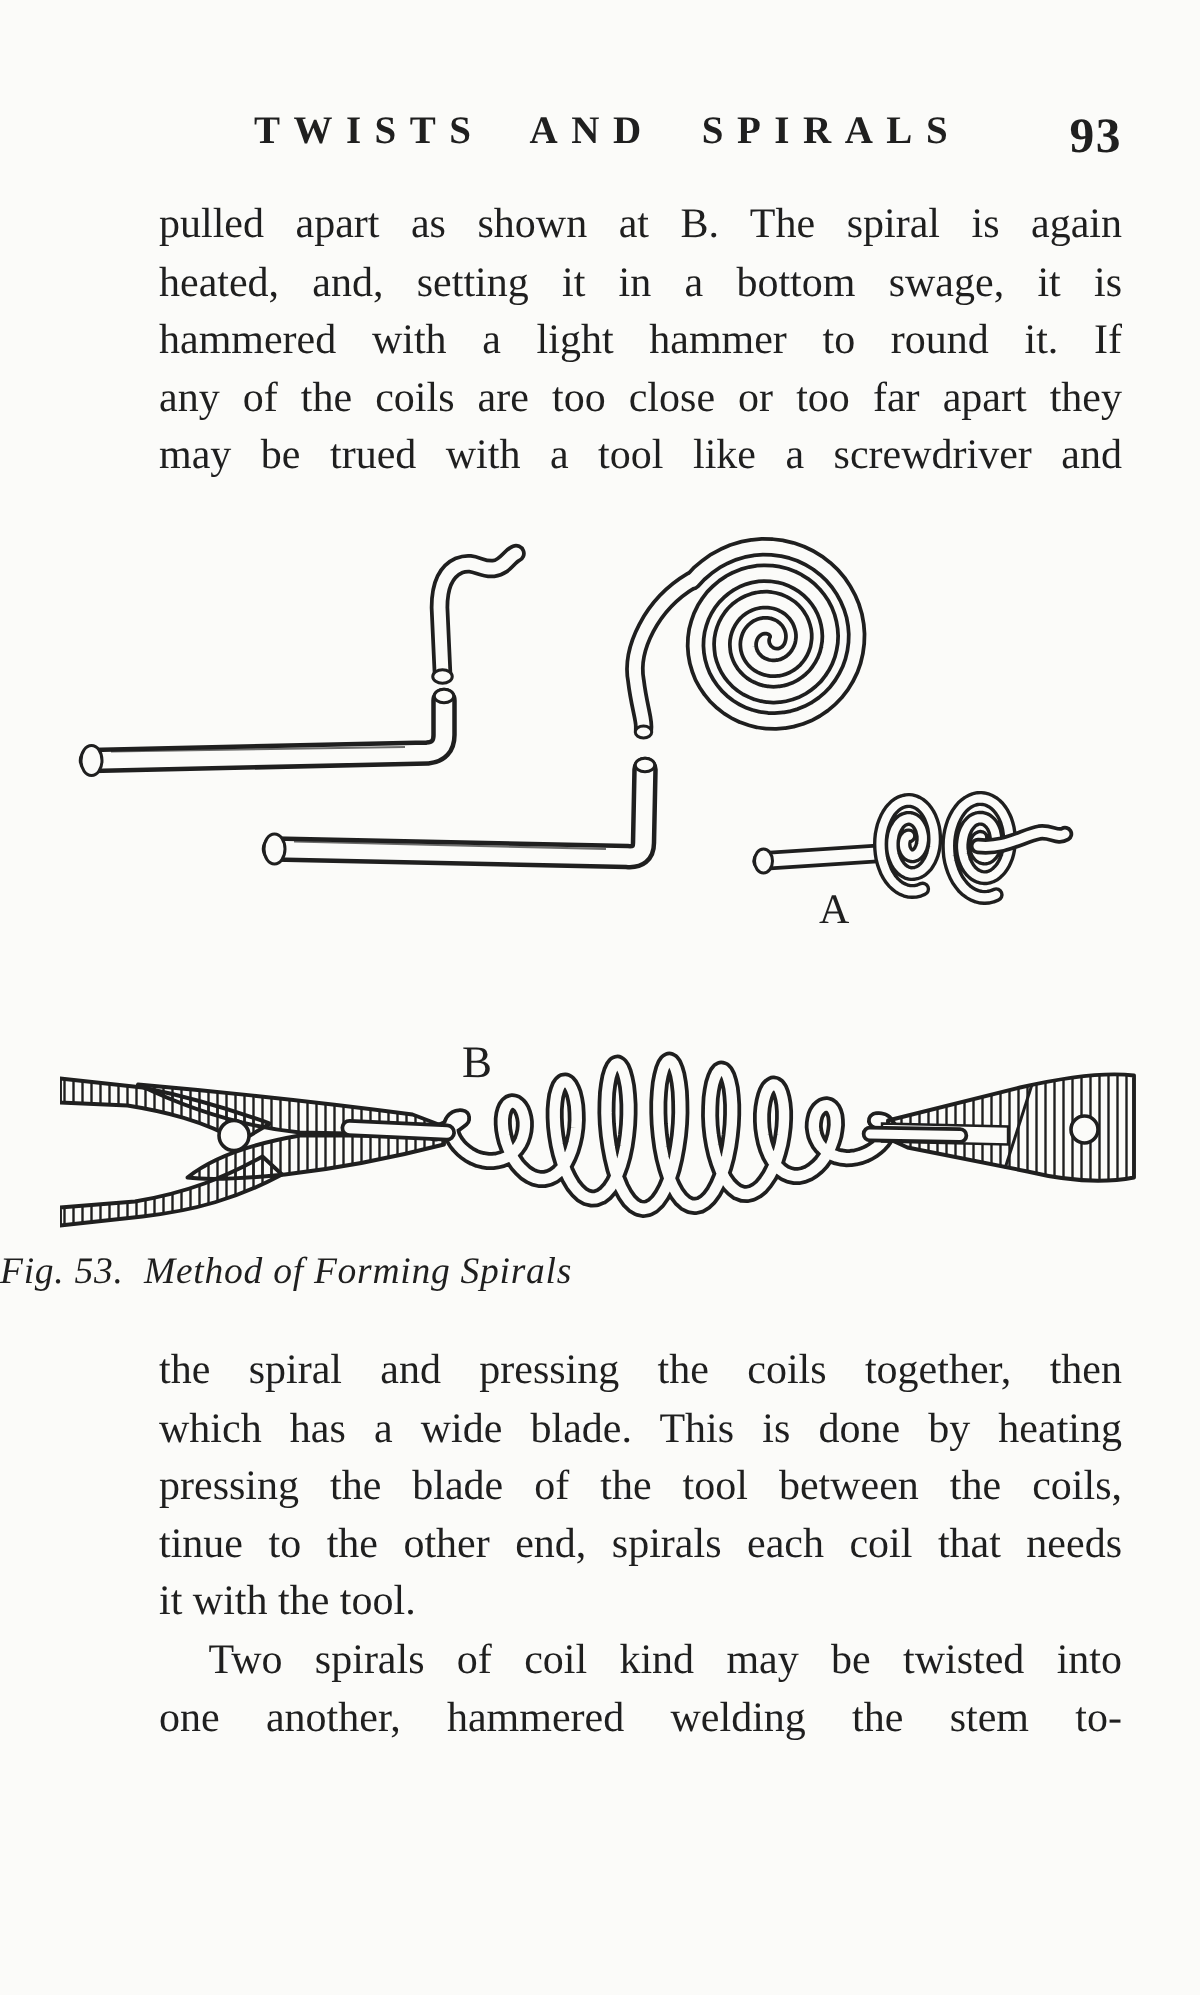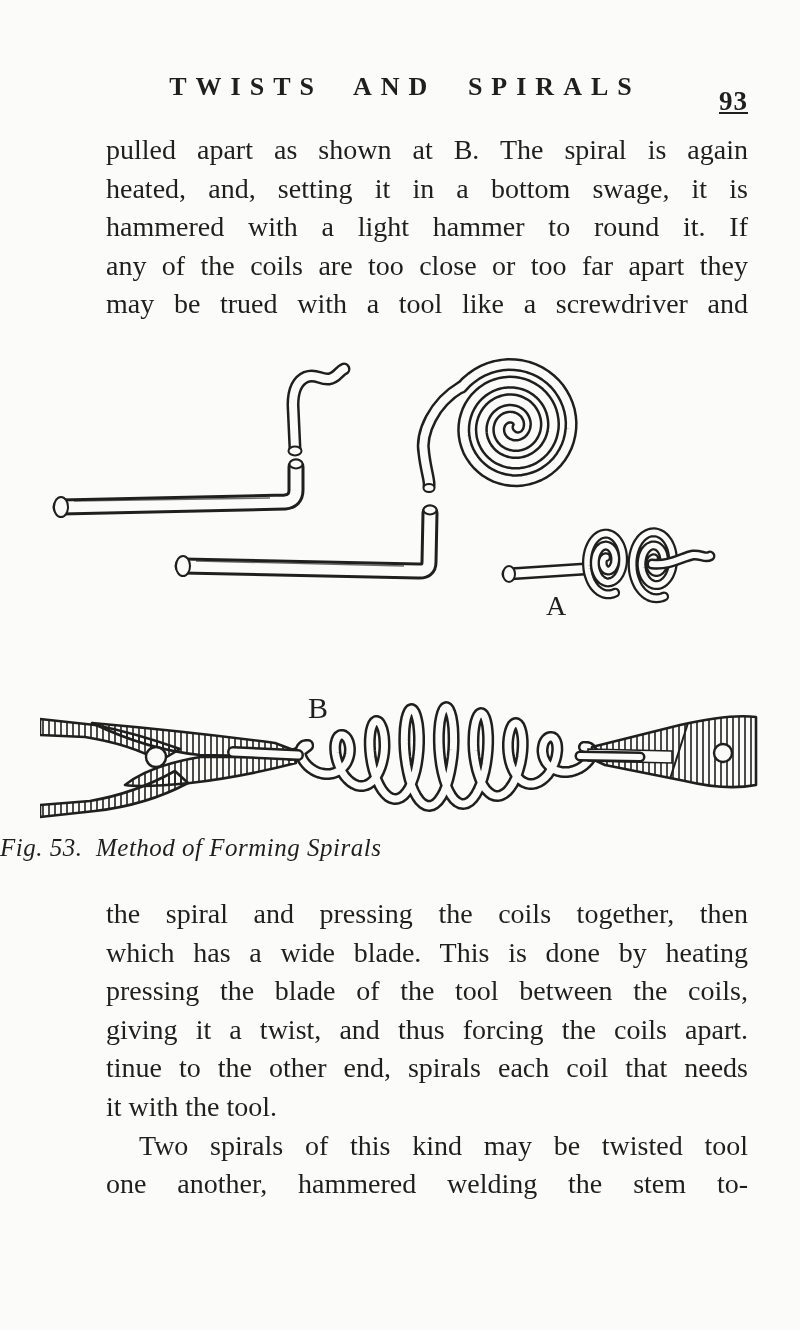--- a/index.html
+++ b/index.html
@@ -12,21 +12,21 @@
   }
   .abs{position:absolute;}
   
   .header{top:72px;left:62px;width:686px;text-align:center;}
   .header .title{
     font-size:26px;font-weight:700;letter-spacing:9px;word-spacing:16px;
     display:inline-block;
     text-align:center;
   }
   .header .pagenum{
-    position:absolute;right:0;top:14px;font-size:27px;font-weight:700;letter-spacing:1px;text-decoration:underline;
+    position:absolute;right:0;top:1px;font-size:33px;font-weight:700;letter-spacing:1px;
   }
   
   .text-block{left:62px;width:686px;font-size:28px;line-height:38.6px;}
   #p-top{top:131px;}
   #p-bottom{top:895px;}
   .para{margin:0;}
   .line{text-align:justify;text-align-last:justify;margin-left:44px;}
   .line.short-last{text-align-last:left;}
   .para.indent .line:first-child{text-indent:33px;}
   
@@ -147,21 +147,20 @@
   <text class="fig-letter" x="268" y="33" font-size="30">B</text>
 </svg>
 
 <div class="abs caption">Fig. 53.  Method of Forming Spirals</div>
 
 <div class="abs text-block" id="p-bottom">
     <div class="para">
       <div class="line">the spiral and pressing the coils together, then</div>
       <div class="line">which has a wide blade.  This is done by heating</div>
       <div class="line">pressing the blade of the tool between the coils,</div>
-      <div class="line">giving it a twist, and thus forcing the coils apart.</div>
       <div class="line">tinue to the other end, spirals each coil that needs</div>
       <div class="line short-last">it with the tool.</div>
     </div>
     <div class="para indent">
-      <div class="line">Two spirals of this kind may be twisted tool</div>
+      <div class="line">Two spirals of coil kind may be twisted into</div>
       <div class="line">one another, hammered welding the stem to-</div>
     </div>
   </div>
 
 </body></html>

